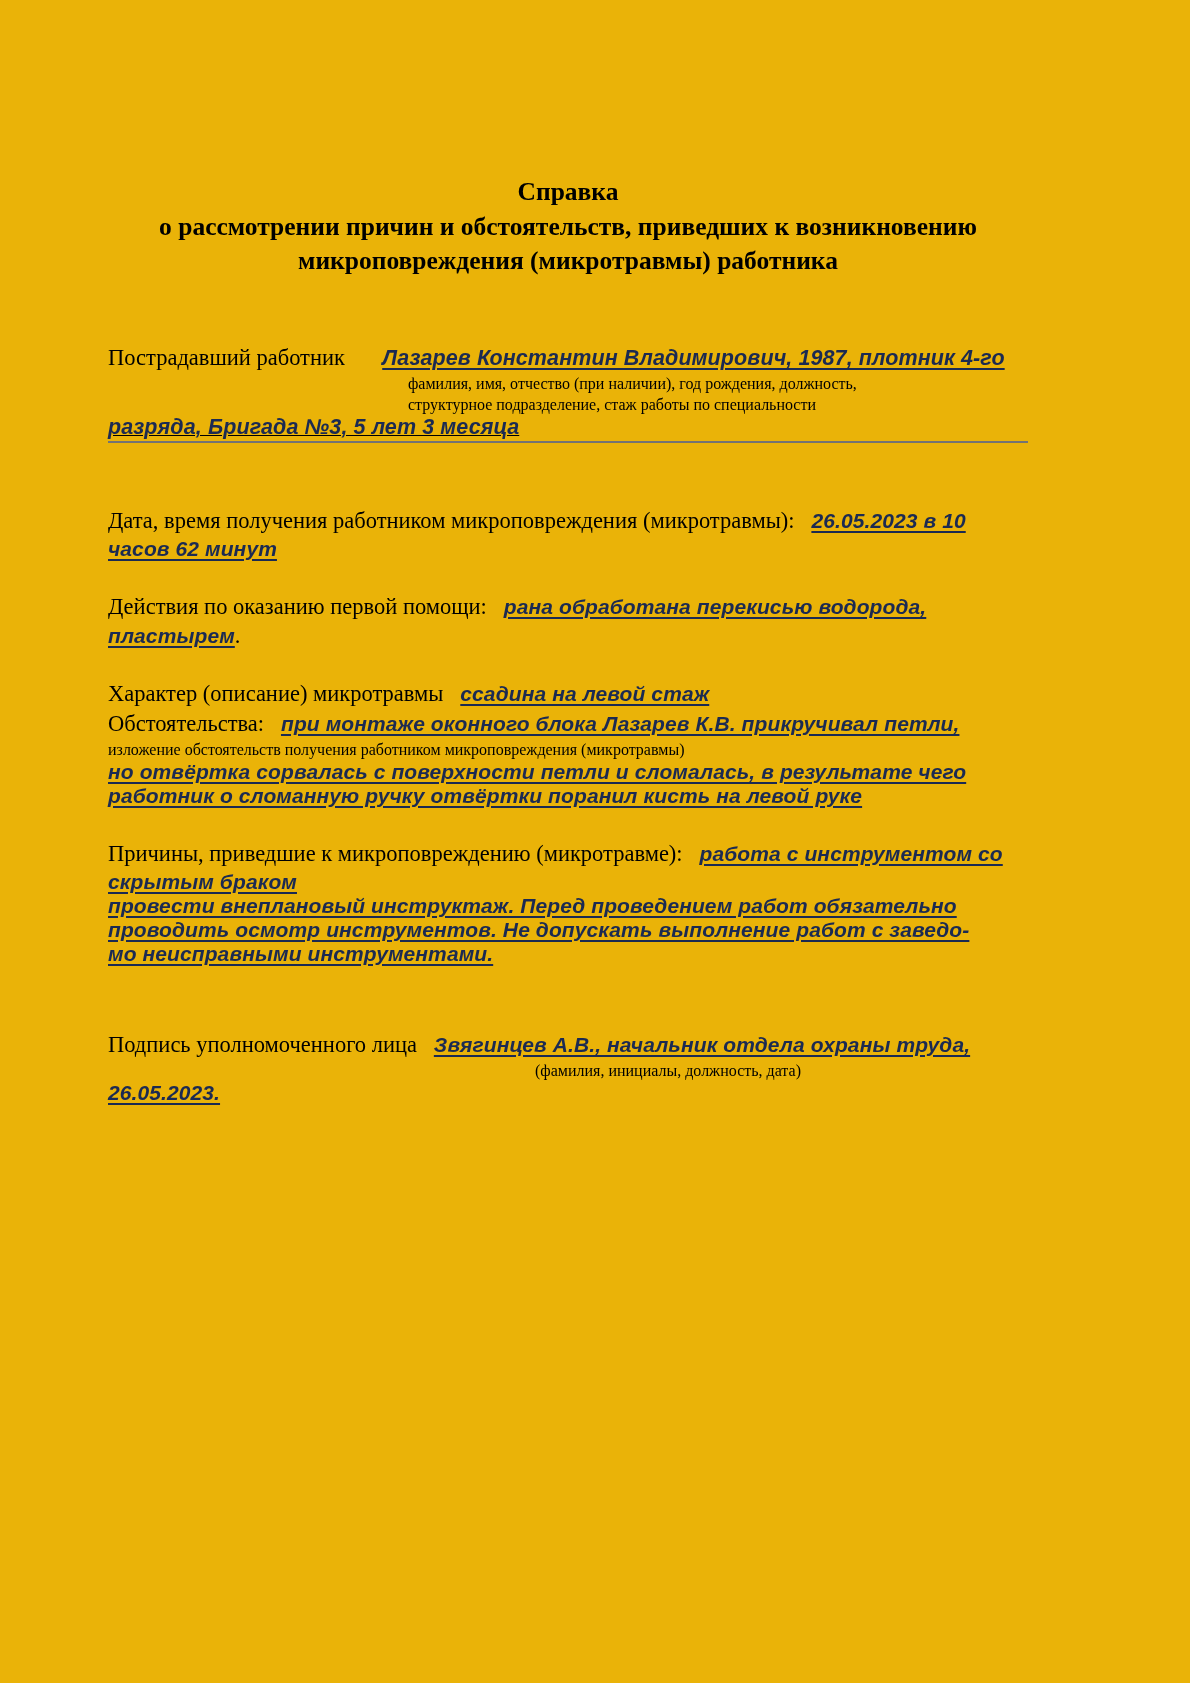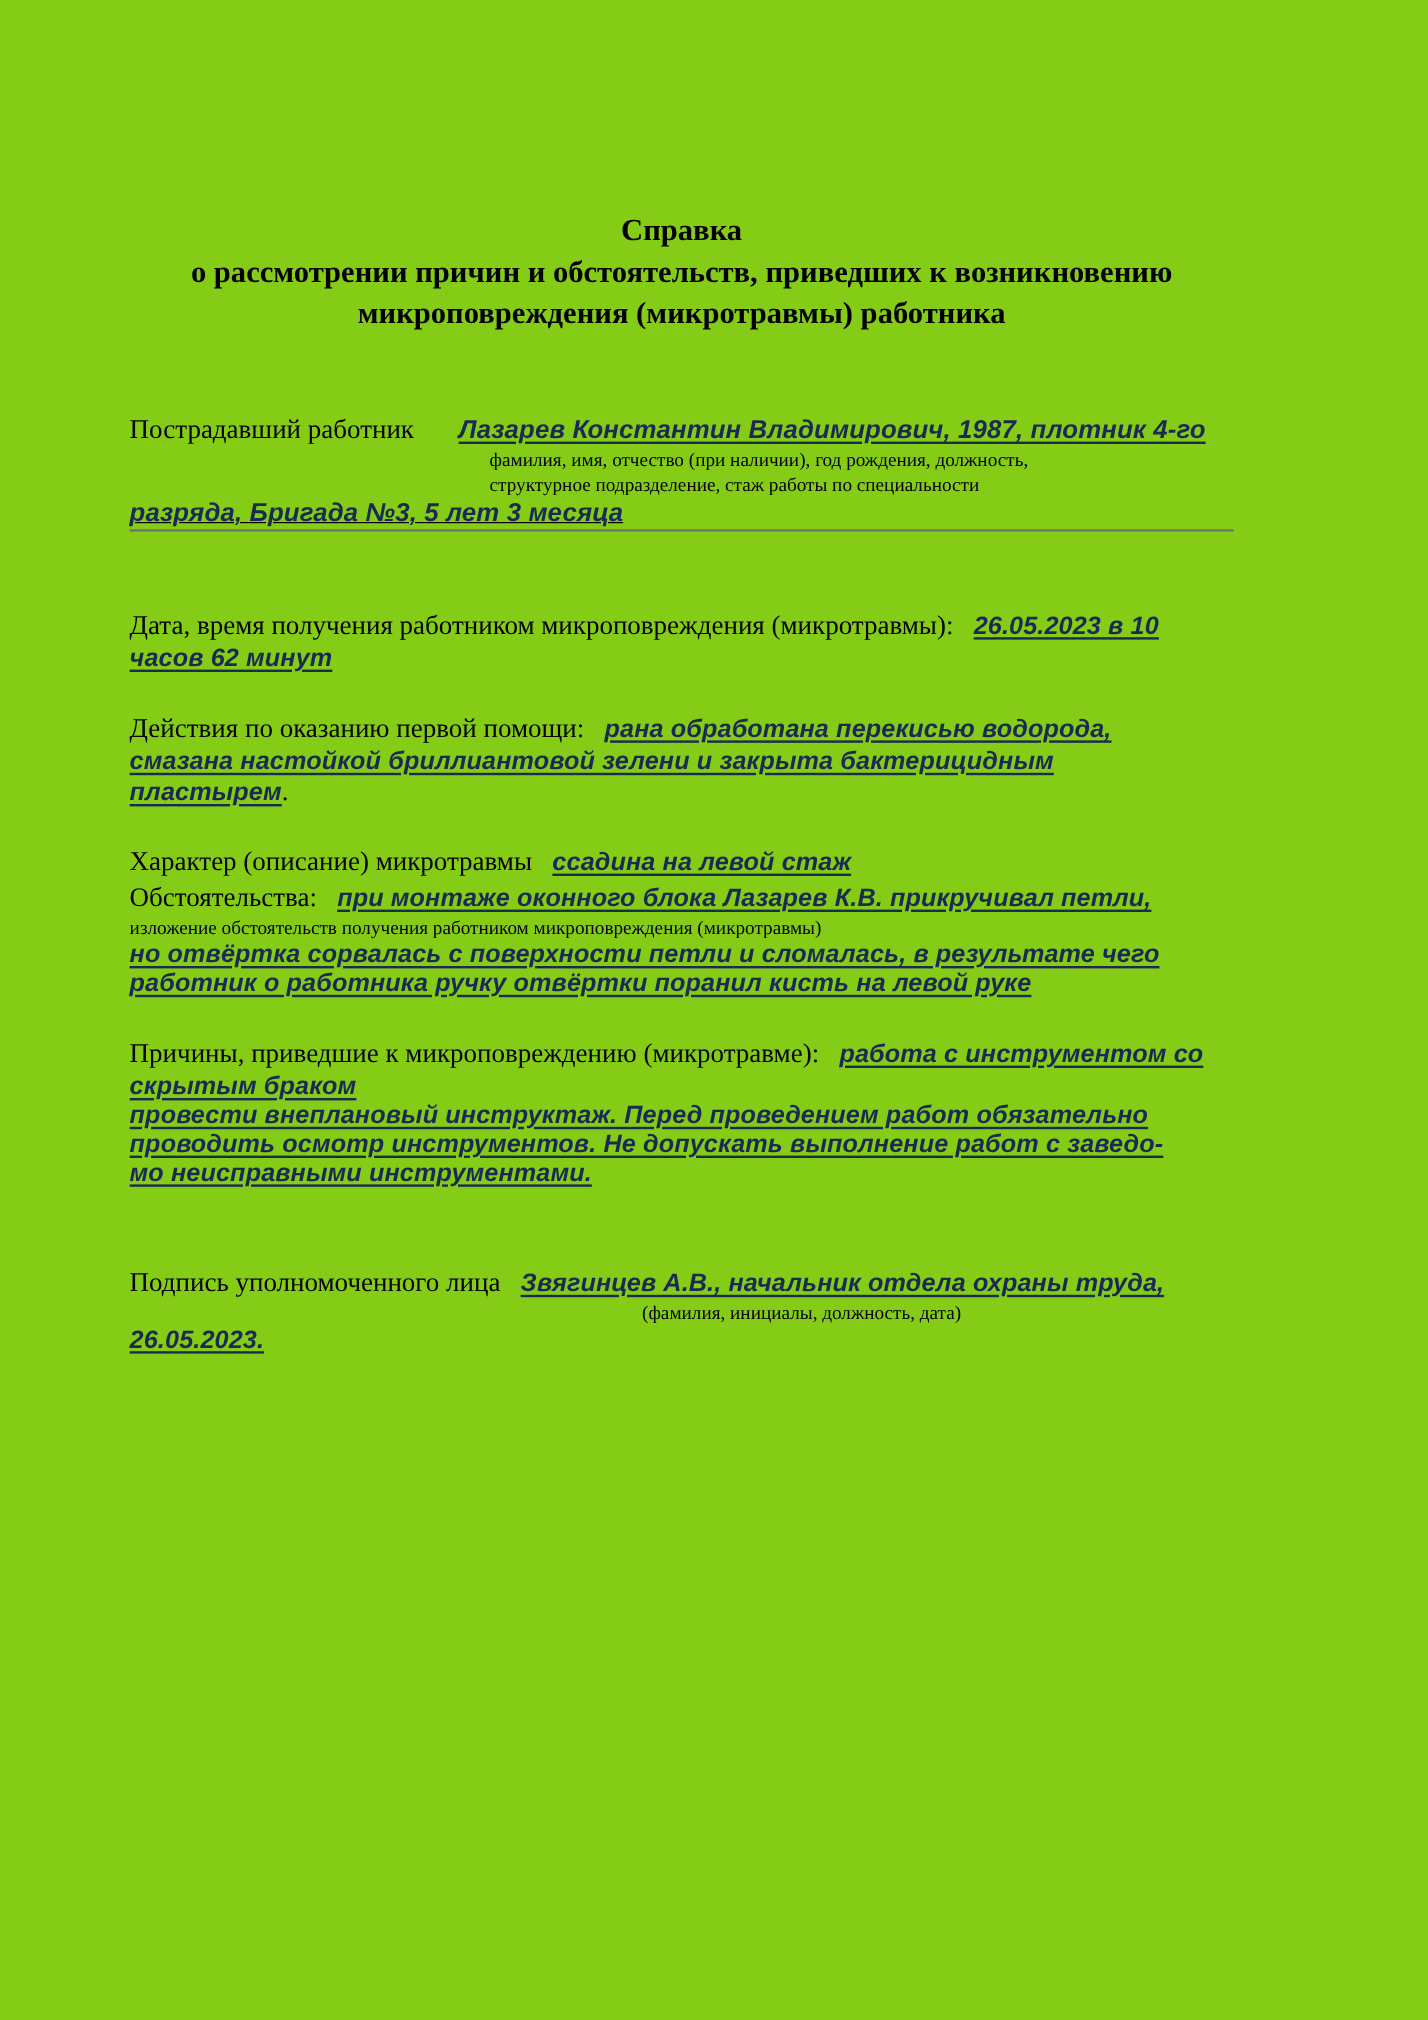--- a/index.html
+++ b/index.html
@@ -4,21 +4,21 @@
 <style>
   html, body {
     margin: 0;
     padding: 0;
     background: #ffffff;
   }
   .page {
     position: relative;
     width: 1190px;
     height: 1683px;
-    background: #84cc16;
+    background: #eab308;
     margin: 0 auto;
     overflow: hidden;
     font-family: "Liberation Serif", "DejaVu Serif", serif;
     color: #000000;
   }
   .content {
     position: absolute;
     left: 108px;
     top: 175px;
     width: 920px;
@@ -150,23 +150,20 @@
     </div>
 
     <div class="gap-lg"></div>
 
     <div class="mixed">
       <span>Действия по оказанию первой помощи:</span>
       <span>&nbsp;</span>
       <span class="fill">рана  обработана  перекисью  водорода,</span>
     </div>
     <div>
-      <span class="fill" style="display:block;text-align:justify;">смазана  настойкой  бриллиантовой  зелени  и  закрыта  бактерицидным</span>
-    </div>
-    <div>
       <span class="fill">пластырем</span><span class="period-black">.</span>
     </div>
 
     <div class="gap-lg"></div>
 
     <div class="para nojust">
       <span>Характер (описание) микротравмы</span>
       <span>&nbsp;</span>
       <span class="fill">ссадина на левой стаж</span>
     </div>
@@ -174,21 +171,21 @@
     <div class="para nojust">
       <span>Обстоятельства:</span>
       <span>&nbsp;</span>
       <span class="fill">при  монтаже  оконного  блока Лазарев К.В. прикручивал петли,</span>
     </div>
     <div class="caption left">изложение обстоятельств получения работником микроповреждения (микротравмы)</div>
     <div>
       <span class="fill">но отвёртка сорвалась с поверхности петли и сломалась, в результате чего</span>
     </div>
     <div>
-      <span class="fill">работник о работника ручку отвёртки поранил кисть на левой руке</span>
+      <span class="fill">работник о сломанную ручку отвёртки поранил кисть на левой руке</span>
     </div>
 
     <div class="gap-lg"></div>
 
     <div class="mixed">
       <span>Причины, приведшие к микроповреждению (микротравме):</span>
       <span>&nbsp;</span>
       <span class="fill">работа  с  инструментом  со</span>
     </div>
     <div>

